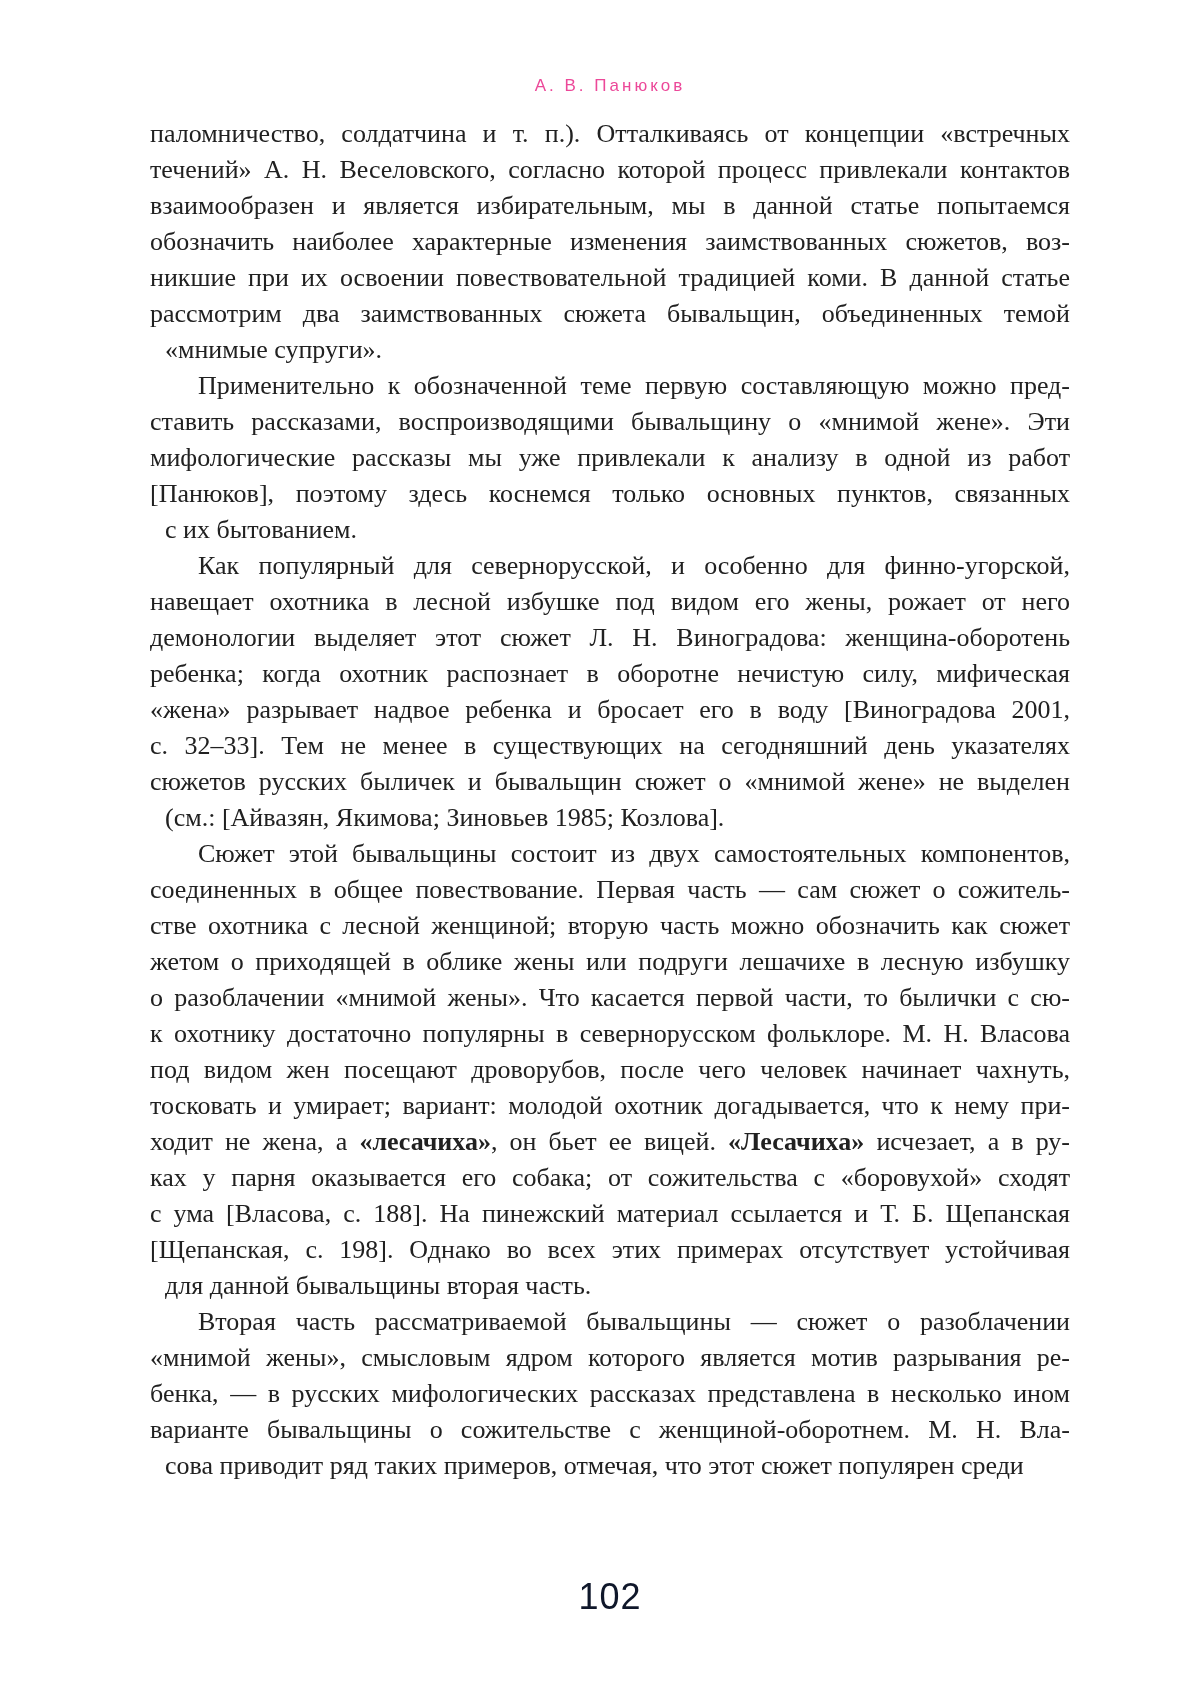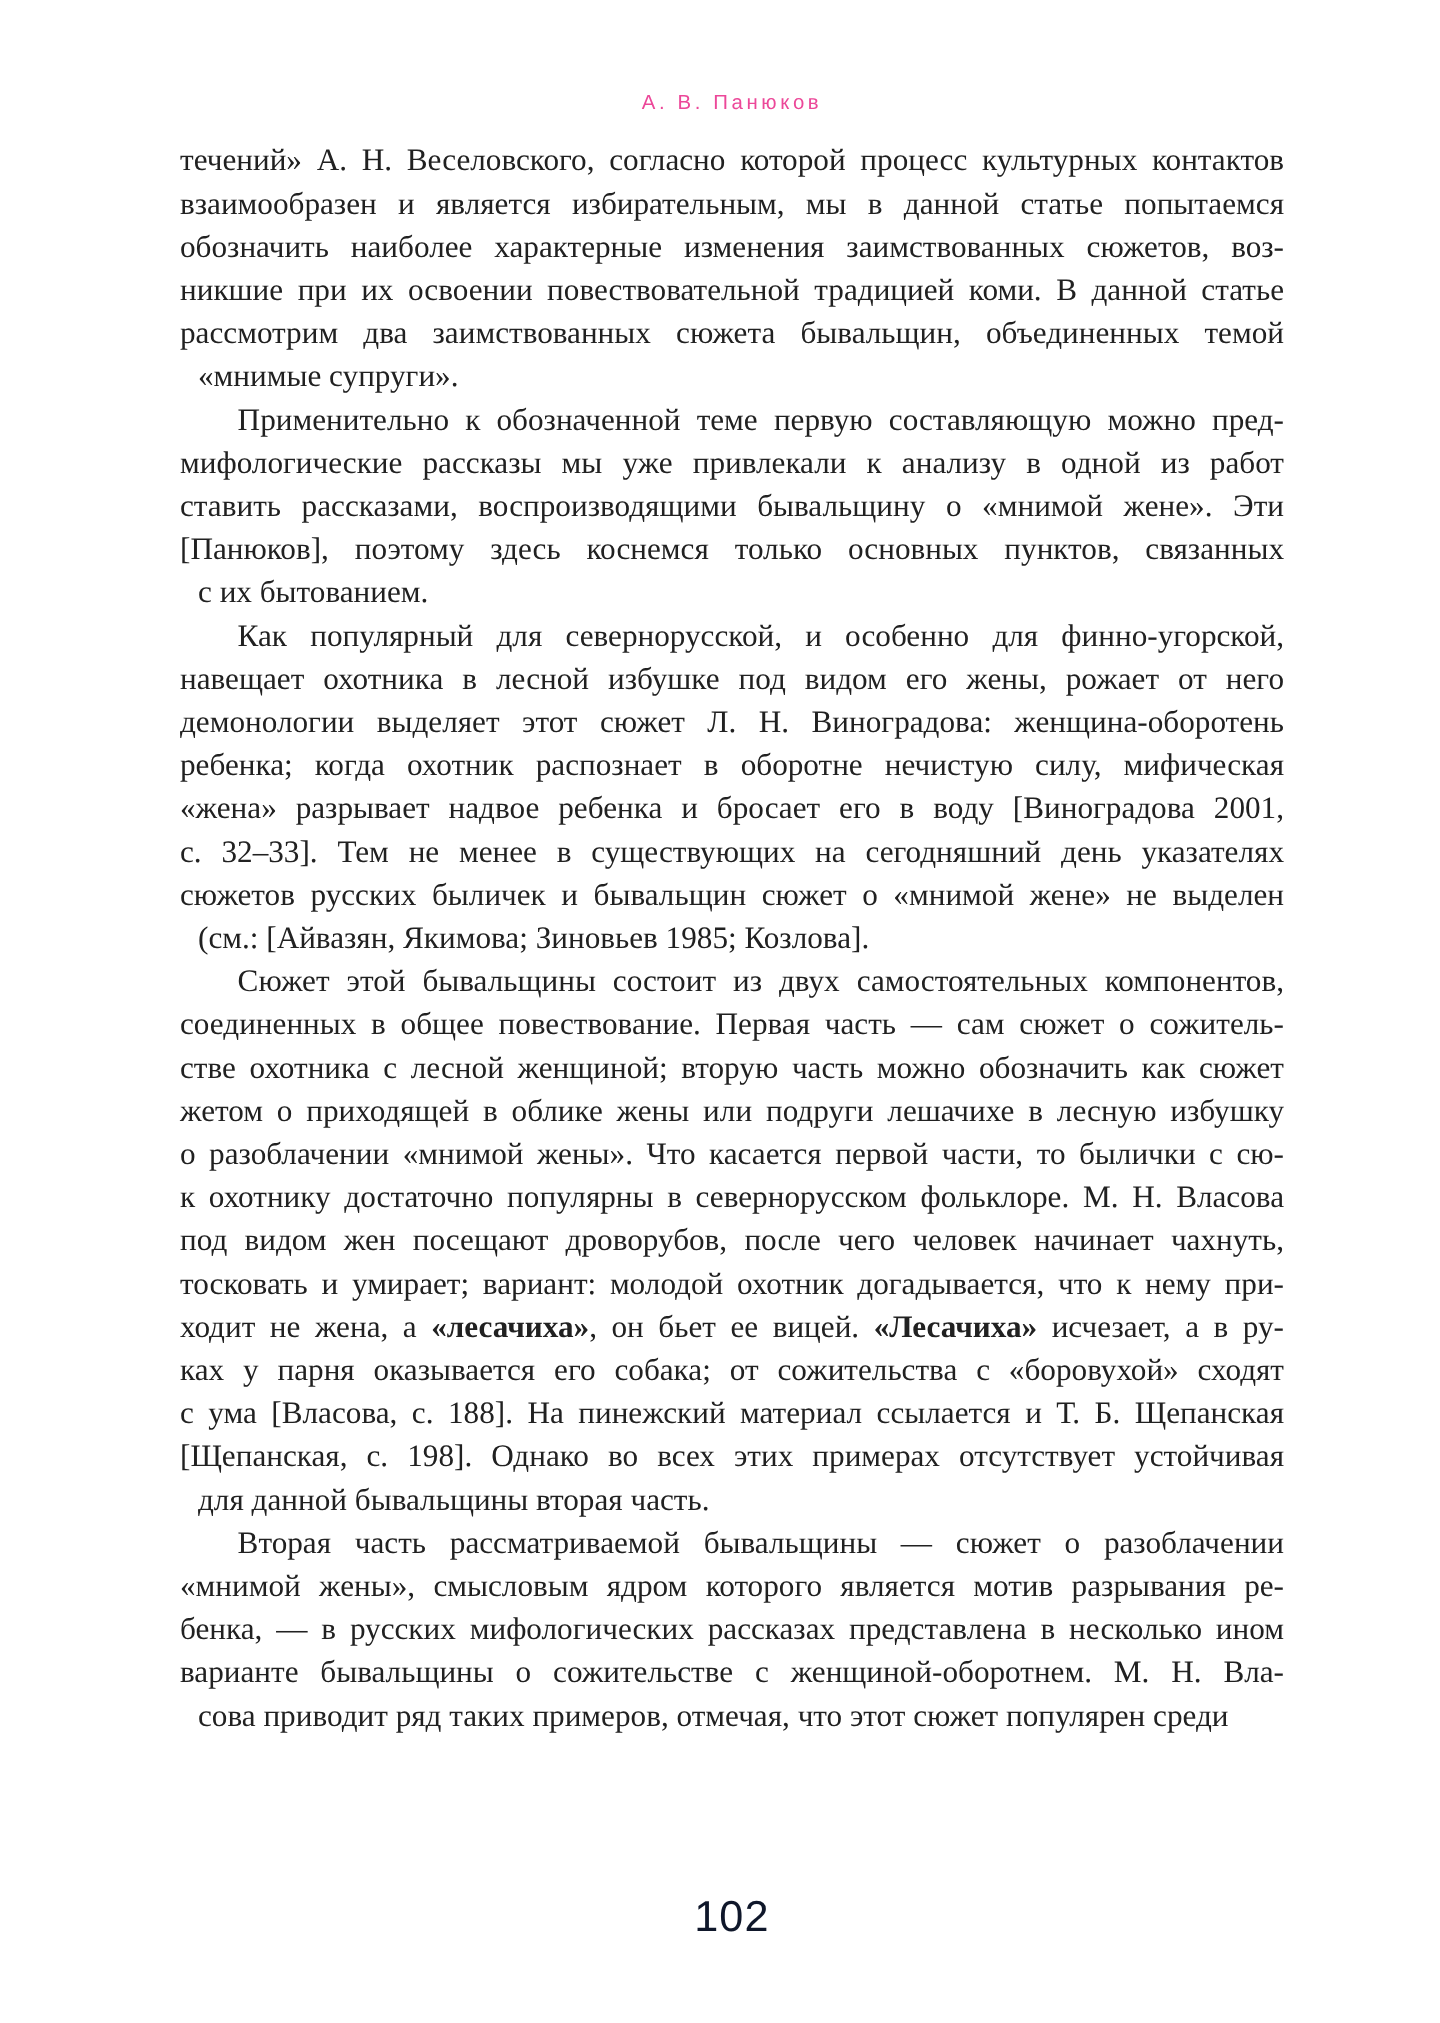--- a/index.html
+++ b/index.html
@@ -70,31 +70,32 @@
   }
 </style>
 </head>
 <body>
 
 <div class="page">
   <div class="running-head">А. В. Панюков</div>
 
   <div class="text-block">
       <div class="paragraph">
-        <div class="line">течений» А. Н. Веселовского, согласно которой процесс культурных контактов</div>
+        <div class="line">паломничество, солдатчина и т. п.). Отталкиваясь от концепции «встречных</div>
+        <div class="line">течений» А. Н. Веселовского, согласно которой процесс привлекали контактов</div>
         <div class="line">взаимообразен и является избирательным, мы в данной статье попытаемся</div>
         <div class="line">обозначить наиболее характерные изменения заимствованных сюжетов, воз-</div>
         <div class="line">никшие при их освоении повествовательной традицией коми. В данной статье</div>
         <div class="line">рассмотрим два заимствованных сюжета бывальщин, объединенных темой</div>
         <div class="line last">«мнимые супруги».</div>
       </div>
       <div class="paragraph">
         <div class="line indent">Применительно к обозначенной теме первую составляющую можно пред-</div>
+        <div class="line">ставить рассказами, воспроизводящими бывальщину о «мнимой жене». Эти</div>
         <div class="line">мифологические рассказы мы уже привлекали к анализу в одной из работ</div>
-        <div class="line">ставить рассказами, воспроизводящими бывальщину о «мнимой жене». Эти</div>
         <div class="line">[Панюков], поэтому здесь коснемся только основных пунктов, связанных</div>
         <div class="line last">с их бытованием.</div>
       </div>
       <div class="paragraph">
         <div class="line indent">Как популярный для севернорусской, и особенно для финно-угорской,</div>
         <div class="line">навещает охотника в лесной избушке под видом его жены, рожает от него</div>
         <div class="line">демонологии выделяет этот сюжет Л. Н. Виноградова: женщина-оборотень</div>
         <div class="line">ребенка; когда охотник распознает в оборотне нечистую силу, мифическая</div>
         <div class="line">«жена» разрывает надвое ребенка и бросает его в воду [Виноградова 2001,</div>
         <div class="line">с. 32–33]. Тем не менее в существующих на сегодняшний день указателях</div>

